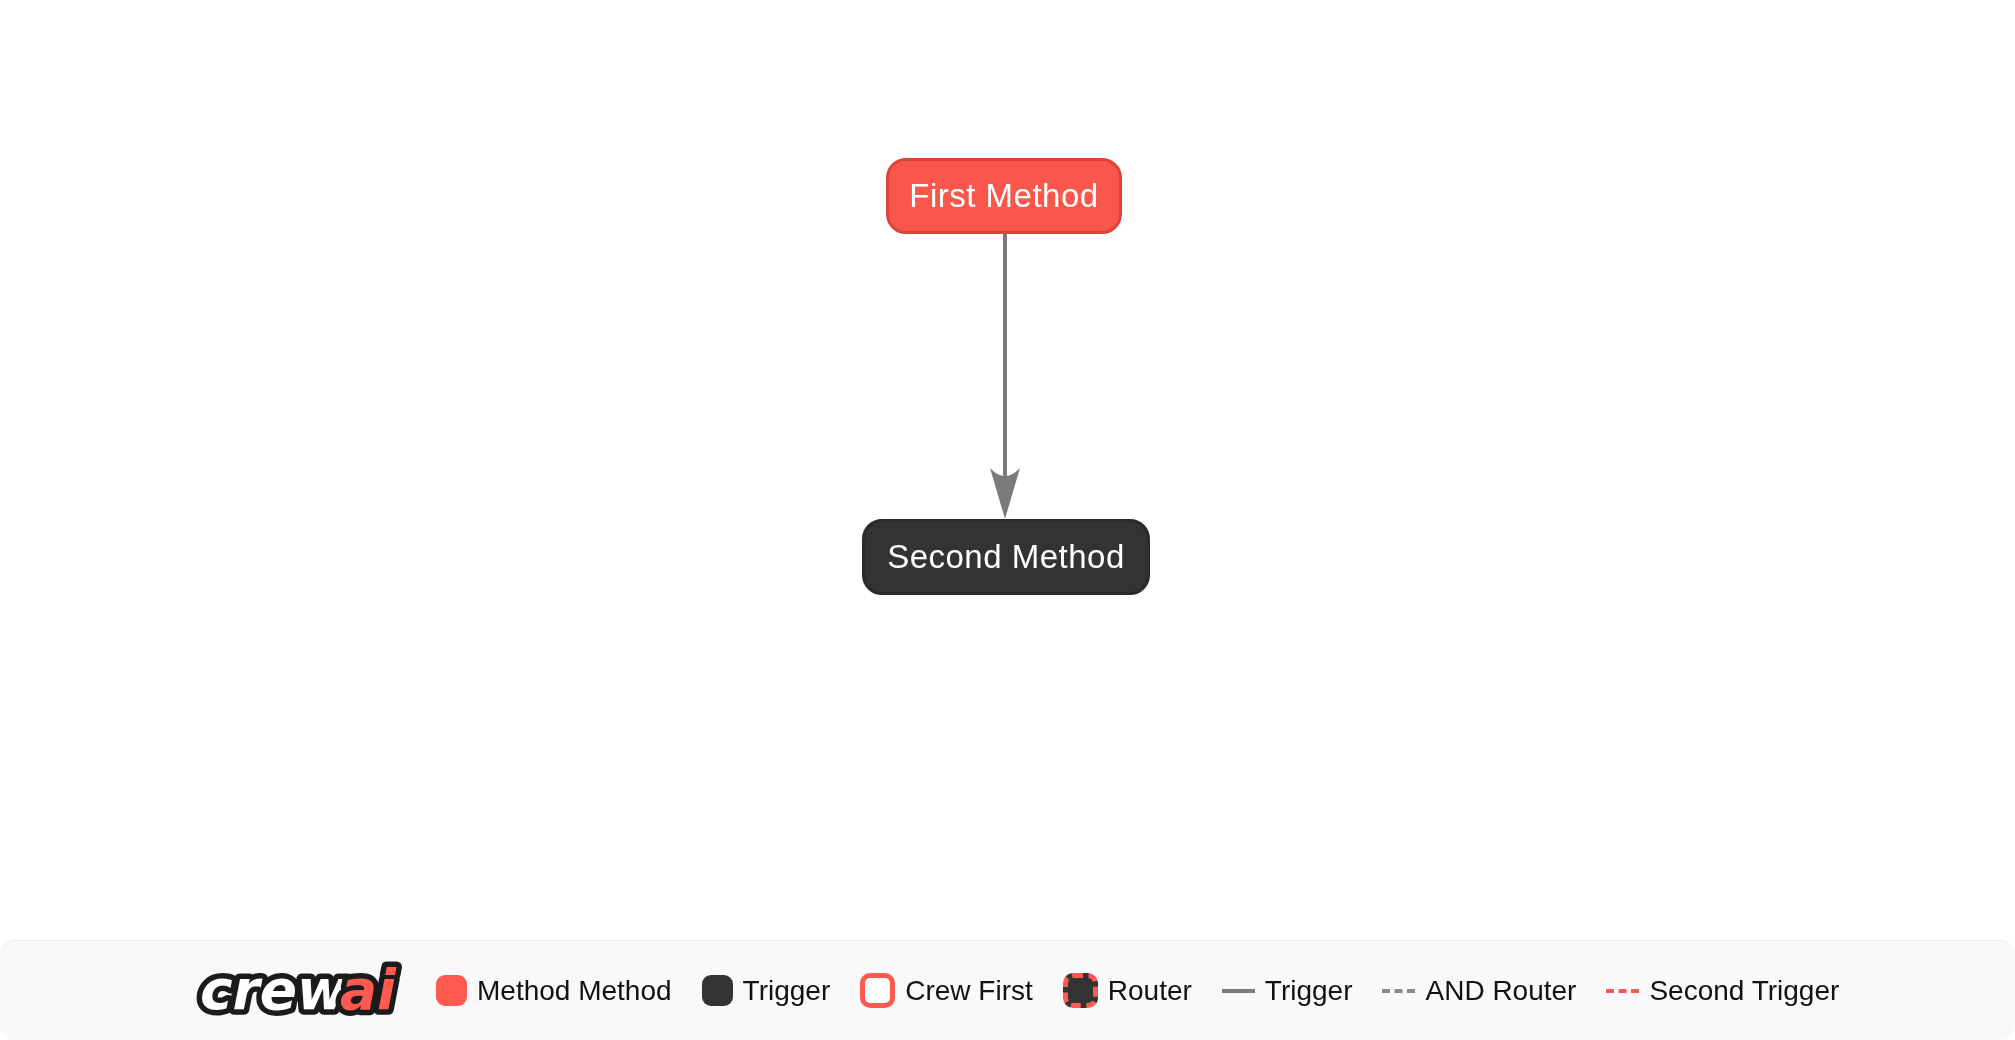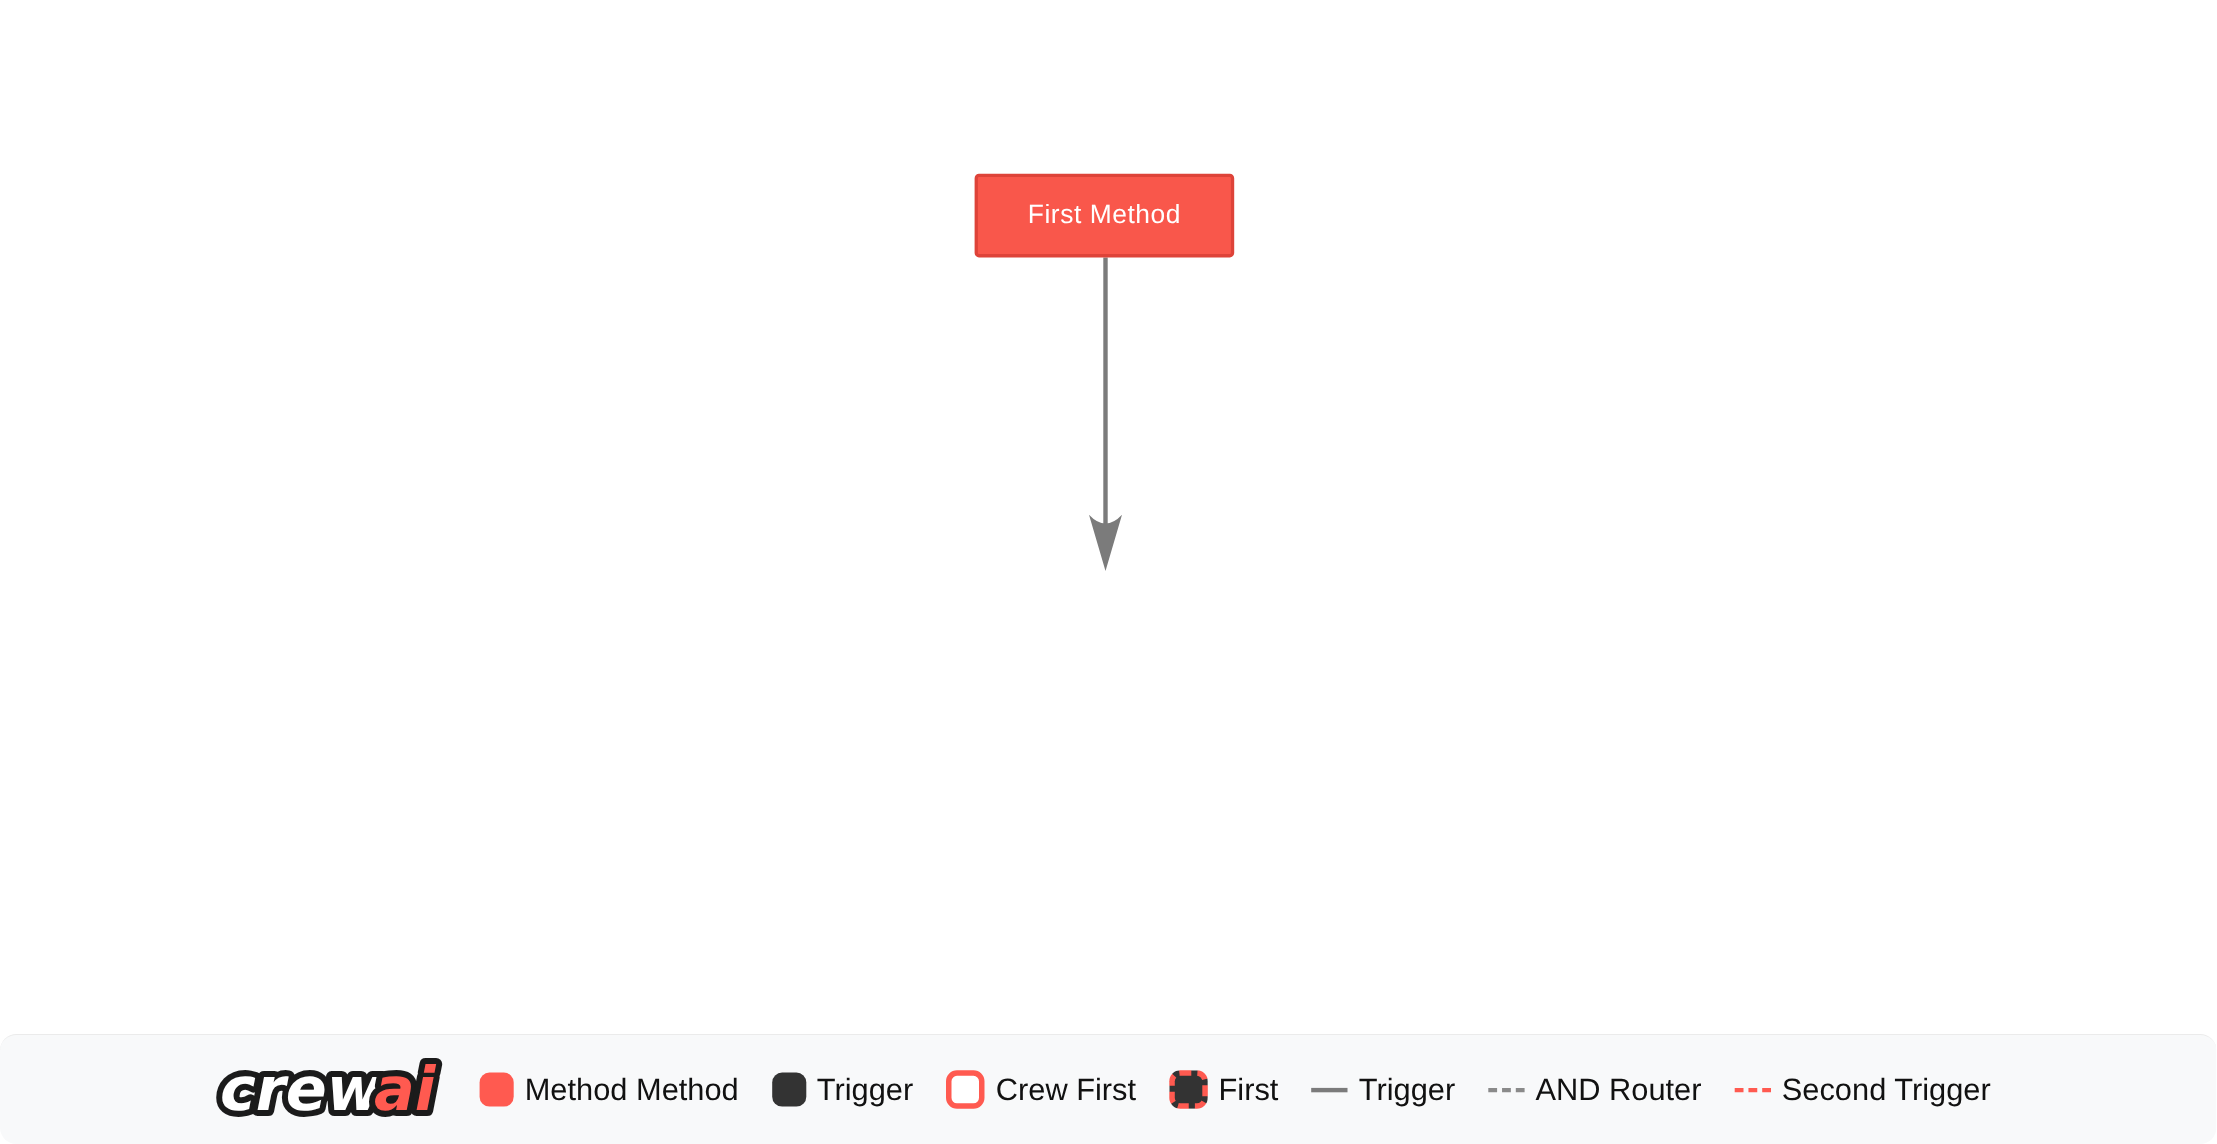--- a/index.html
+++ b/index.html
@@ -3,21 +3,21 @@
 <meta charset="utf-8">
 <style>
   * { margin:0; padding:0; box-sizing:border-box; }
   html,body { width:2015px; height:1040px; background:#ffffff; overflow:hidden;
               font-family:"Liberation Sans", sans-serif; }
 
   .stage { position:relative; width:2015px; height:1040px; background:#ffffff; }
 
   
   .node { position:absolute; display:flex; align-items:center; justify-content:center;
-          color:#ffffff; font-size:24px; letter-spacing:0.5px; border-radius:4px;
+          color:#ffffff; font-size:33px; letter-spacing:0.5px; border-radius:20px;
           cursor:pointer; }
   .node-start  { left:886px; top:158px; width:236px; height:76px;
                  background:#F9574B; border:3px solid #DE4339; }
   .node-method { left:862px; top:519px; width:288px; height:76px;
                  background:#333333; border:3px solid #2B2B2B; }
 
   .edges { position:absolute; left:0; top:0; width:2015px; height:1040px;
            pointer-events:none; }
 
   
@@ -54,20 +54,23 @@
 
   <svg class="edges" viewBox="0 0 2015 1040" xmlns="http://www.w3.org/2000/svg">
     <line x1="1005" y1="234" x2="1005" y2="500" stroke="#7B7B7B" stroke-width="4"></line>
     <path d="M 1005 519 L 990 468 Q 1005 484 1020 468 Z" fill="#7B7B7B"></path>
   </svg>
 
   <div class="node node-start">
     <span>First Method</span>
   </div>
 
+  <div class="node node-method">
+    <span>Second Method</span>
+  </div>
 
   <footer class="legend-bar">
 
     <svg class="logo-svg" width="214" height="80" viewBox="0 0 214 80" xmlns="http://www.w3.org/2000/svg">
       <text x="8" y="58" class="logo-crew">crew</text>
       <text x="148" y="58" class="logo-ai">ai</text>
     </svg>
 
     <div class="legend-item">
       <span class="swatch sw-start"></span>
@@ -79,21 +82,21 @@
       <span>Trigger</span>
     </div>
 
     <div class="legend-item">
       <span class="swatch sw-crew"></span>
       <span>Crew First</span>
     </div>
 
     <div class="legend-item">
       <span class="swatch sw-router"></span>
-      <span>First</span>
+      <span>Router</span>
     </div>
 
     <div class="legend-item">
       <span class="line-swatch"></span>
       <span>Trigger</span>
     </div>
 
     <div class="legend-item">
       <span class="line-swatch line-and"></span>
       <span>AND Router</span>

